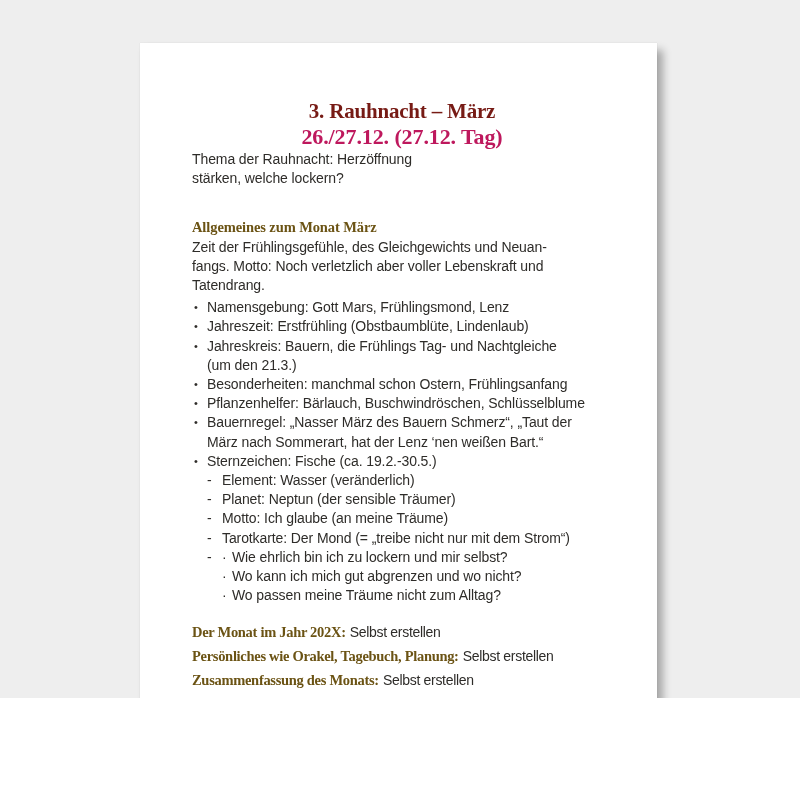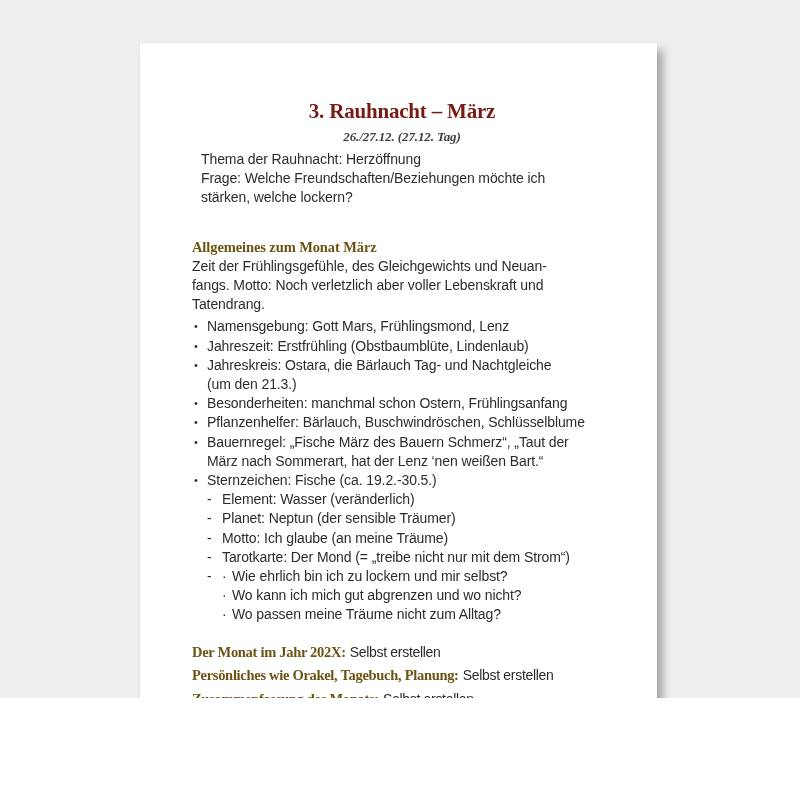--- a/index.html
+++ b/index.html
@@ -33,29 +33,28 @@
     font-family:"Liberation Serif", serif;
     font-size:21px; line-height:26px;
     font-weight:bold;
     text-align:center;
     color:#771b15;
     letter-spacing:-0.2px;
   }
 
   h2.subtitle {
     font-family:"Liberation Serif", serif;
-    font-size:13px; line-height:21px;
+    font-size:22px; line-height:21px;
     font-weight:bold;
     text-align:center;
-    color:#404040;
+    color:#be185d;
     margin-top:2px;
-    font-style:italic;
-  }
-
-  .intro { margin-top:3px;margin-left:9px; }
+  }
+
+  .intro { margin-top:3px; }
   .ln { white-space:nowrap; }
 
   .sec-heading {
     margin-top:30px;
     font-family:"Liberation Serif", serif;
     font-weight:bold;
     font-size:14.5px;
     color:#6b5314;
   }
 
@@ -99,21 +98,20 @@
 
 <div class="canvas">
   <div class="page">
     <div class="content">
 
       <h1 class="title">3. Rauhnacht – März</h1>
       <h2 class="subtitle">26./27.12. (27.12. Tag)</h2>
 
       <div class="intro">
         <div class="ln">Thema der Rauhnacht: Herzöffnung</div>
-        <div class="ln">Frage: Welche Freundschaften/Beziehungen möchte ich</div>
         <div class="ln">stärken, welche lockern?</div>
       </div>
 
       <div class="sec-heading">Allgemeines zum Monat März</div>
 
       <div class="para">
         <div class="ln">Zeit der Frühlingsgefühle, des Gleichgewichts und Neuan-</div>
         <div class="ln">fangs. Motto: Noch verletzlich aber voller Lebenskraft und</div>
         <div class="ln">Tatendrang.</div>
       </div>
@@ -130,21 +128,21 @@
         <div class="li">
           <span class="mk bullet">•</span>
           <div class="lt">
               <div class="ln">Jahreszeit: Erstfrühling (Obstbaumblüte, Lindenlaub)</div>
             </div>
         </div>
 
         <div class="li">
           <span class="mk bullet">•</span>
           <div class="lt">
-            <div class="ln">Jahreskreis: Ostara, die Bärlauch Tag- und Nachtgleiche</div>
+            <div class="ln">Jahreskreis: Bauern, die Frühlings Tag- und Nachtgleiche</div>
             <div class="ln">(um den 21.3.)</div>
           </div>
         </div>
 
         <div class="li">
           <span class="mk bullet">•</span>
           <div class="lt">
               <div class="ln">Besonderheiten: manchmal schon Ostern, Frühlingsanfang</div>
             </div>
         </div>
@@ -152,21 +150,21 @@
         <div class="li">
           <span class="mk bullet">•</span>
           <div class="lt">
               <div class="ln">Pflanzenhelfer: Bärlauch, Buschwindröschen, Schlüsselblume</div>
             </div>
         </div>
 
         <div class="li">
           <span class="mk bullet">•</span>
           <div class="lt">
-            <div class="ln">Bauernregel: „Fische März des Bauern Schmerz“, „Taut der</div>
+            <div class="ln">Bauernregel: „Nasser März des Bauern Schmerz“, „Taut der</div>
             <div class="ln">März nach Sommerart, hat der Lenz ‘nen weißen Bart.“</div>
           </div>
         </div>
 
         <div class="li">
           <span class="mk bullet">•</span>
           <div class="lt">
               <div class="ln">Sternzeichen: Fische (ca. 19.2.-30.5.)</div>
             </div>
         </div>

